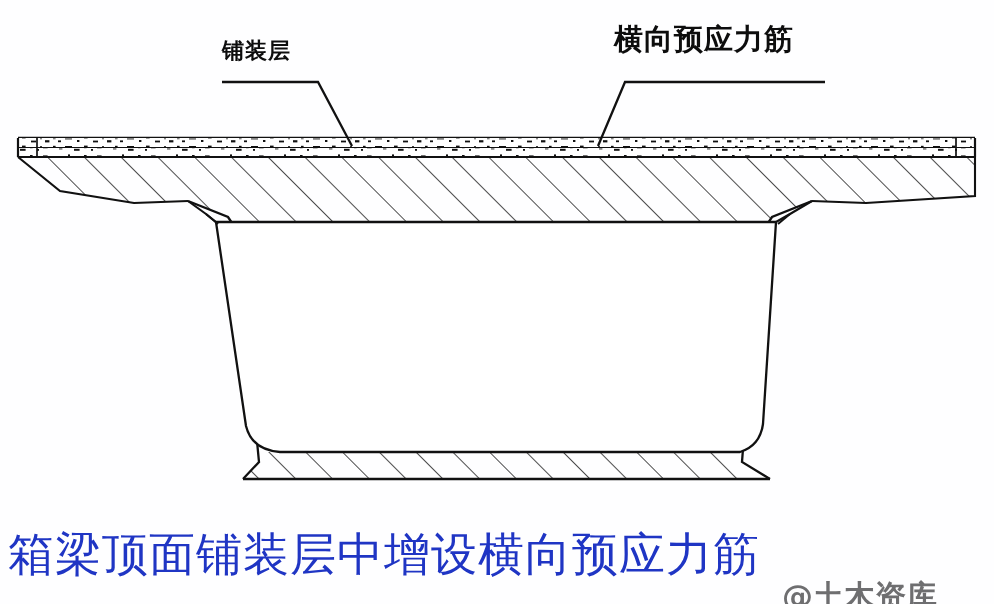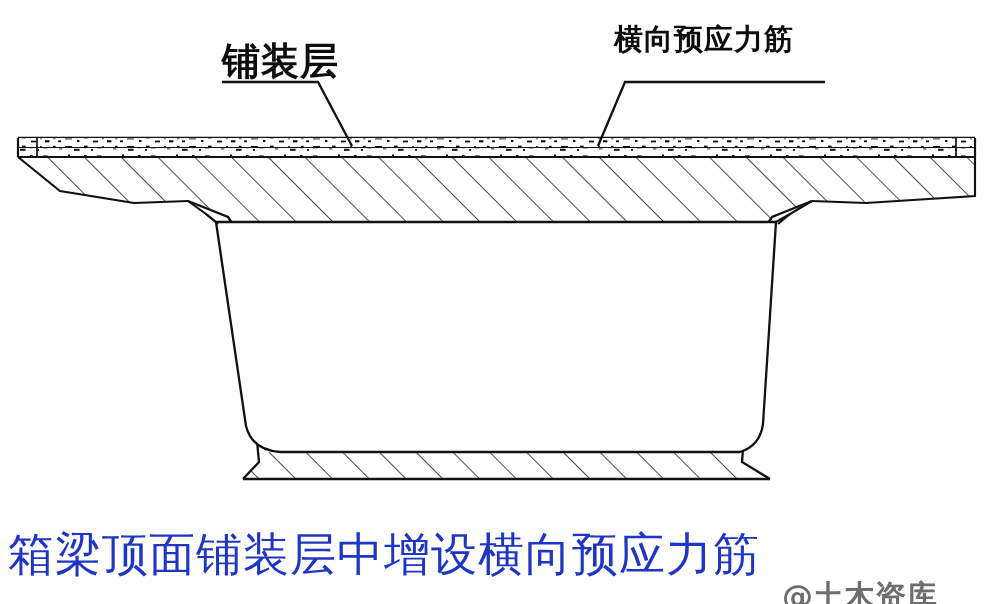--- a/index.html
+++ b/index.html
@@ -32,21 +32,21 @@
     position: absolute;
     font-family: "DejaVu Sans", "Liberation Sans", sans-serif;
     font-weight: bold;
     color: #0d0d0d;
     white-space: nowrap;
     letter-spacing: 1px;
   }
   #callout-pavement {
     left: 222px;
     top: 36px;
-    font-size: 38px;
+    font-size: 22px;
   }
   #callout-tendon {
     left: 614px;
     top: 20px;
     font-size: 29px;
   }
   #caption {
     position: absolute;
     left: 8px;
     top: 524px;

